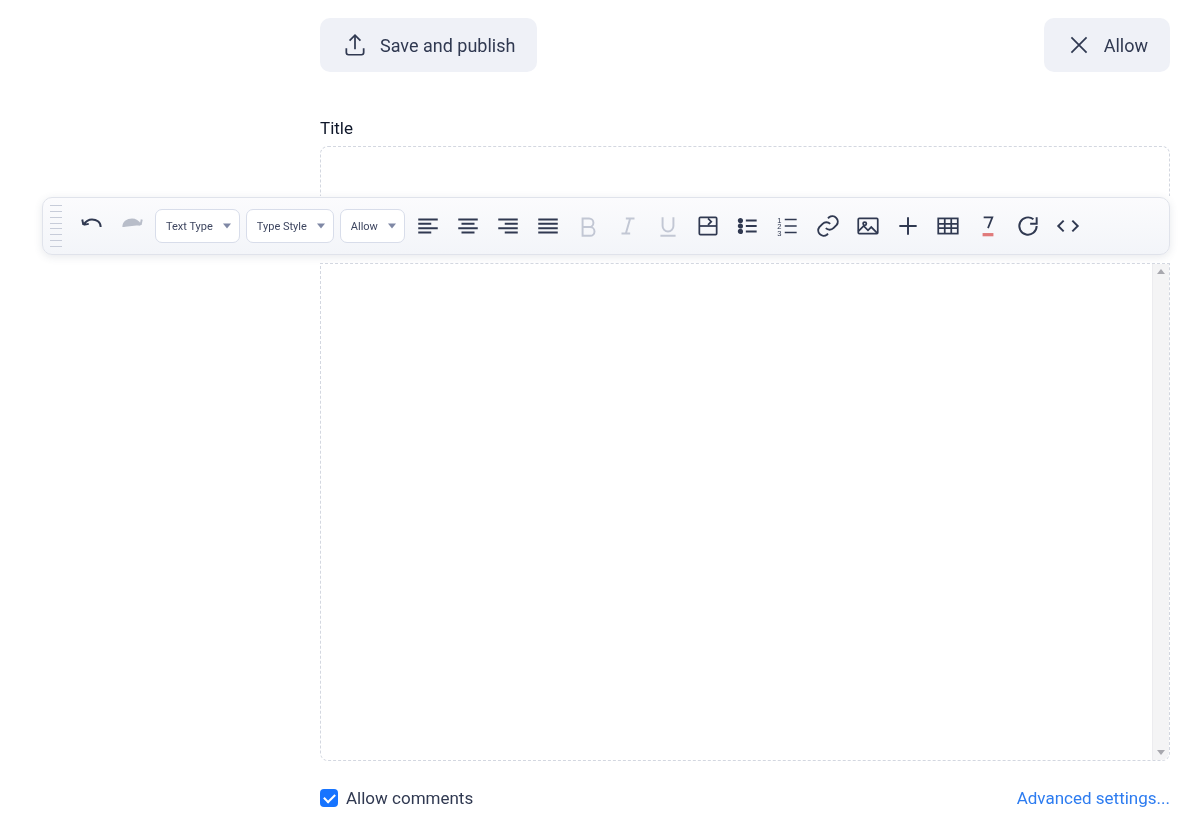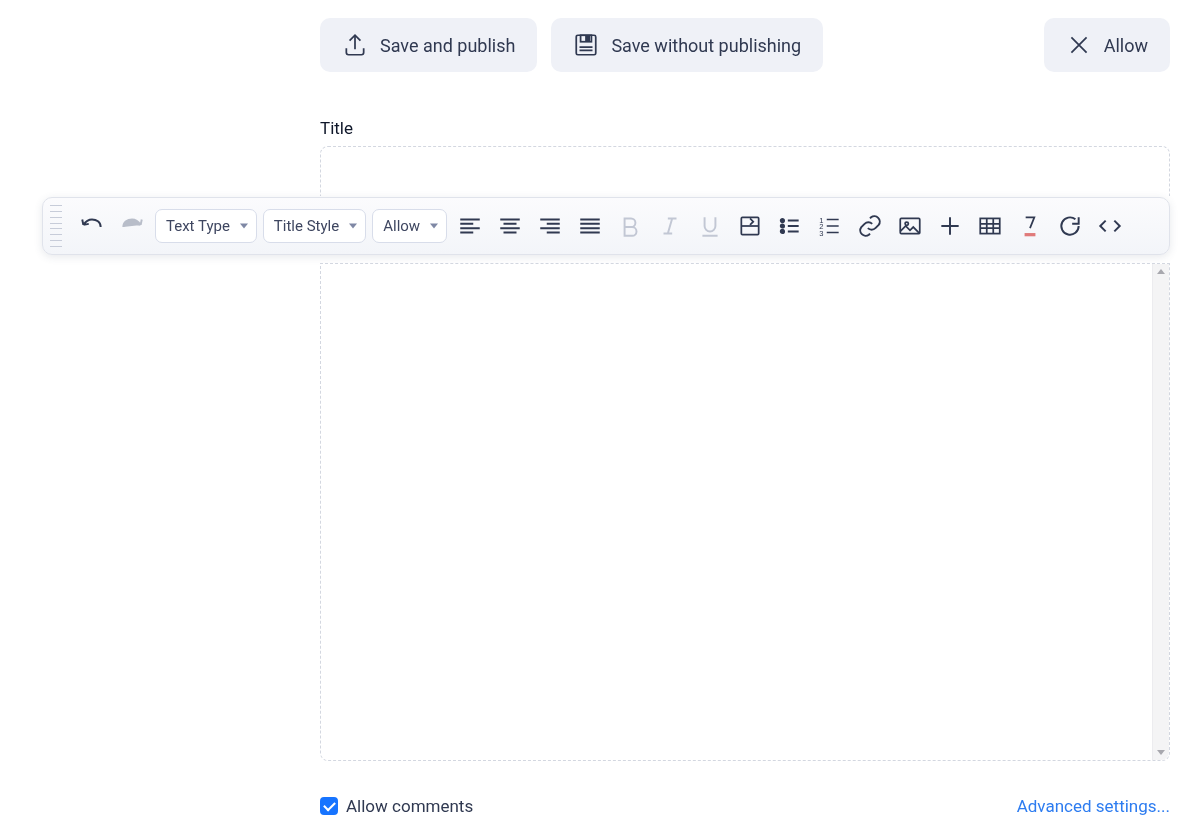--- a/index.html
+++ b/index.html
@@ -105,21 +105,21 @@
     flex-shrink:0;
   }
   .tb-icon-btn svg { width:26px; height:26px; display:block; }
   .tb-icon-btn.disabled svg { stroke:#b8bdc9; fill:#b8bdc9;}
   .tb-select {
     height: 34px;
     border: 1px solid #d8ddea;
     border-radius: 7px;
     background: #fff;
     padding: 0 26px 0 10px;
-    font-size: 15px;
+    font-size: 11px;
     color: #3e4660;
     cursor: pointer;
     font-family: inherit;
     display:flex;
     align-items:center;
     position:relative;
     flex-shrink:0;
   }
   .tb-select::after{
     content:"";
@@ -172,21 +172,20 @@
   .footer-opts{
     position:absolute;
     top: 788px;
     left:320px;
     width:850px;
     display:flex;
     align-items:center;
     gap: 28px;
     font-size:17px;
     color:#303951;
-    margin-top:8px;
   }
   .chk {
     width:18px;height:18px;
     border:2px solid #9aa1b1;
     border-radius:4px;
     display:inline-flex;
     align-items:center;
     justify-content:center;
     margin-right:8px;
     flex-shrink:0;
@@ -219,31 +218,20 @@
     <span>
       <svg viewBox="0 0 24 24" fill="none" stroke="#303951" stroke-width="1.6">
         <path d="M12 16V3"></path>
           <path d="M7 8l5-5 5 5"></path>
           <path d="M4 15v4a2 2 0 0 0 2 2h12a2 2 0 0 0 2-2v-4"></path>
       </svg>
     </span>
     <span>Save and publish</span>
   </button>
 
-  <button class="action-btn">
-    <span>
-      <svg viewBox="0 0 24 24" fill="none" stroke="#303951" stroke-width="1.6">
-        <rect x="3" y="3" width="18" height="18" rx="1.5"></rect>
-        <rect x="7" y="3" width="10" height="6"></rect>
-        <rect x="12" y="4.5" width="3" height="3" fill="#303951"></rect>
-        <path d="M6 14h12M6 17h12"></path>
-      </svg>
-    </span>
-    <span>Save without publishing</span>
-  </button>
 
   <div class="spacer"></div>
 
   <button class="action-btn">
     <span>
       <svg viewBox="0 0 24 24" fill="none" stroke="#303951" stroke-width="1.6">
         <path d="M5 5l14 14M19 5L5 19"></path>
       </svg>
     </span>
     <span>Allow</span>
@@ -277,21 +265,21 @@
       <svg viewBox="0 0 24 24" fill="none" stroke="#c2c7d4" stroke-width="1.8">
           <path d="M4 13c0-5 4-7 8-7 3 0 6 2 8 5m0 0l1-5m-1 5l-5-1"></path>
         </svg>
     </span>
   </button>
 
   <div class="tb-select">
     <span>Text Type</span>
   </div>
   <div class="tb-select">
-    <span>Title Style</span>
+    <span>Type Style</span>
   </div>
   <div class="tb-select">
     <span>Allow</span>
   </div>
 
   <button class="tb-icon-btn">
     <span>
       <svg viewBox="0 0 24 24" stroke="#303951" stroke-width="1.8">
           <path d="M3 6h18M3 10h12M3 14h18M3 18h12"></path>
         </svg>

